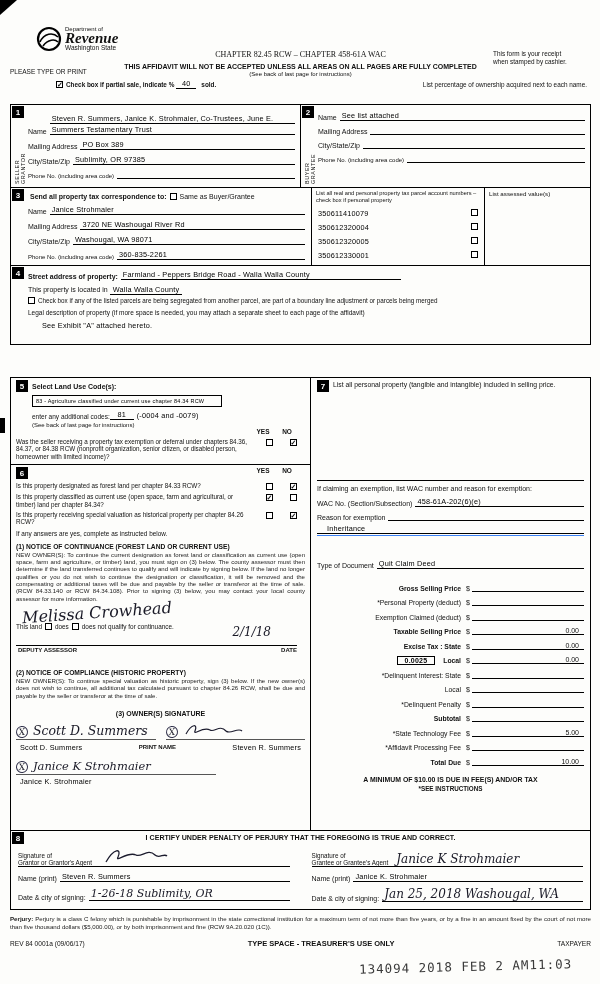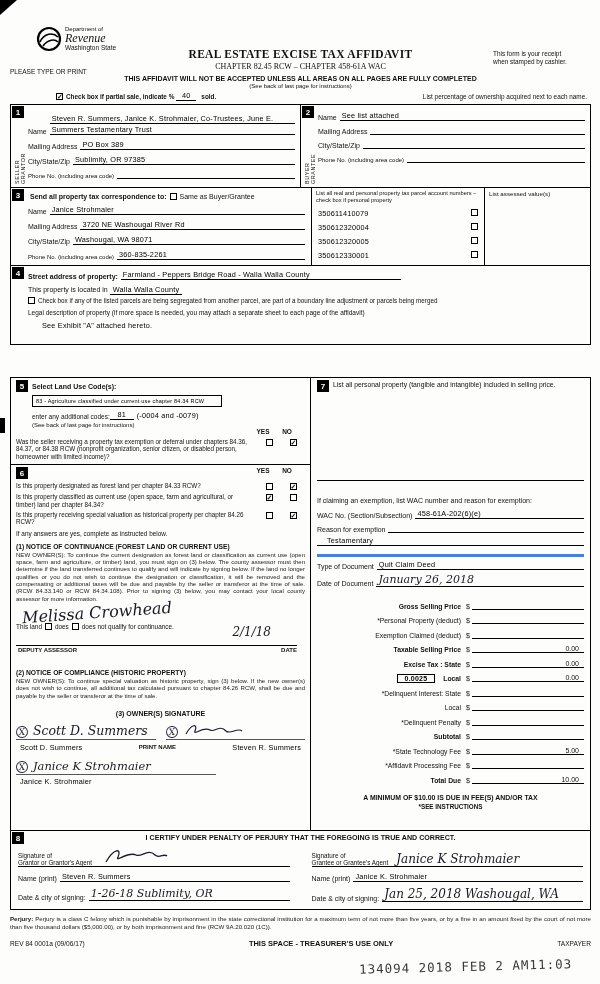--- a/index.html
+++ b/index.html
@@ -13,21 +13,21 @@
 .cb{display:inline-block;width:7px;height:7px;border:1px solid #000;line-height:6px;font-size:7px;font-weight:bold;text-align:center;vertical-align:middle;flex:none;background:#fff}
 .badge{width:12px;height:12px;background:#000;color:#fff;font-size:8px;font-weight:bold;display:flex;align-items:center;justify-content:center;flex:none}
 .fline{display:flex;align-items:flex-end;margin-top:5px}
 .flabel{white-space:nowrap;padding-right:3px}
 .fsmall{font-size:6px}
 .fvalue{flex:1;border-bottom:1px solid #000;min-height:9px;padding:0 2px}
 
 .header{position:relative;height:78px}
 .logo{position:absolute;left:26px;top:0;display:flex;gap:3px}
 .dept-small{font-size:6px}
-.dept-big{font-size:12px;font-weight:normal;font-style:italic;font-family:"Liberation Serif",serif;line-height:12px}
+.dept-big{font-size:15px;font-weight:bold;font-style:italic;font-family:"Liberation Serif",serif;line-height:12px}
 .dept-state{font-size:6.5px}
 .title-block{text-align:center;padding-top:22px}
 .title{font-family:"Liberation Serif",serif;font-weight:bold;font-size:11.5px;letter-spacing:.3px}
 .subtitle{font-size:8px;margin-top:2px;font-family:"Liberation Serif",serif}
 .receipt{position:absolute;right:0;top:24px;font-size:6.4px;width:98px;line-height:8px}
 .please{position:absolute;left:0;top:42px;font-size:6.5px}
 .warning{text-align:center;font-weight:bold;font-size:7px;margin-top:4px}
 .seeback{text-align:center;font-size:6px;margin-top:1px}
 .partial{display:flex;align-items:center;margin-top:2px;font-size:6.4px;padding-left:46px}
 .partial .lbl{font-weight:bold;margin-left:3px}
@@ -82,22 +82,22 @@
 .sigrow{display:flex;margin-top:5px;gap:10px}
 .sigcell{flex:1;display:flex;align-items:flex-end;gap:5px;border-bottom:1px solid #555;padding-bottom:1px;min-height:18px}
 .xcircle{width:12px;height:12px;border:1px solid #30304a;border-radius:50%;display:flex;align-items:center;justify-content:center;font-size:9px;flex:none;transform:rotate(-6deg)}
 .signame{font-size:12.5px;white-space:nowrap}
 .printrow{display:flex;justify-content:space-between;margin-top:3px;align-items:center;padding:0 4px}
 .pn{font-size:6px;font-weight:bold}
 
 .s7head{display:flex;gap:4px;align-items:flex-start}
 .s7label{font-size:6.8px;line-height:8px;padding-top:1px}
 .s7blank{height:88px}
-.exempt{border-top:1px solid #000;padding-top:16px}
-.docblock{border-top:3px solid #3b82f6;margin-top:8px;padding-top:0}
+.exempt{border-top:1px solid #000;padding-top:4px}
+.docblock{border-top:1px solid #3b82f6;margin-top:1px;padding-top:20px}
 .docline{display:flex;align-items:flex-end;margin-top:3px}
 .money{margin-top:8px}
 .mrow{display:flex;align-items:flex-end;height:14.5px}
 .mlabel{flex:1;text-align:right;padding-right:3px;font-size:6.8px;white-space:nowrap}
 .mdollar{width:8px;text-align:center}
 .mval{width:112px;border-bottom:1px solid #000;text-align:right;font-size:7px;padding-right:5px}
 .rate{border:1px solid #000;padding:0 7px;margin-right:8px;font-size:7px}
 .minnote{text-align:center;font-weight:bold;font-size:6.9px;margin-top:10px}
 .seeinstr{text-align:center;font-weight:bold;font-size:6.3px;margin-top:2px}
 
@@ -133,21 +133,20 @@
         <circle cx="13" cy="13" r="11" fill="none" stroke="#000" stroke-width="2.2"></circle>
         <path d="M4 16 C8 7,17 6,22 11 M7 20 C12 13,19 13,22 16" fill="none" stroke="#000" stroke-width="1.6"></path>
       </svg>
       <div>
         <div class="dept-small">Department of</div>
         <div class="dept-big">Revenue</div>
         <div class="dept-state">Washington State</div>
       </div>
     </div>
     <div class="title-block">
-      <div class="title">REAL ESTATE EXCISE TAX AFFIDAVIT</div>
       <div class="subtitle">CHAPTER 82.45 RCW – CHAPTER 458-61A WAC</div>
     </div>
     <div class="receipt">
       <div>This form is your receipt</div>
       <div>when stamped by cashier.</div>
     </div>
     <div class="please">PLEASE TYPE OR PRINT</div>
     <div class="warning">THIS AFFIDAVIT WILL NOT BE ACCEPTED UNLESS ALL AREAS ON ALL PAGES ARE FULLY COMPLETED</div>
     <div class="seeback">(See back of last page for instructions)</div>
     <div class="partial">
@@ -400,32 +399,28 @@
         <div>If claiming an exemption, list WAC number and reason for exemption:</div>
         <div class="fline">
           <span class="flabel">WAC No. (Section/Subsection)</span>
           <span class="fvalue typed">458-61A-202(6)(e)</span>
         </div>
         <div class="fline">
           <span class="flabel">Reason for exemption</span>
           <span class="fvalue"></span>
         </div>
         <div class="fline" style="margin-top:3px">
-          <span class="fvalue typed" style="padding-left:10px">Testamentary</span>
+          <span class="fvalue typed" style="padding-left:10px">Inheritance</span>
         </div>
       </div>
 
       <div class="docblock">
         <div class="docline">
           <span class="flabel">Type of Document</span>
           <span class="fvalue typed">Quit Claim Deed</span>
-        </div>
-        <div class="docline">
-          <span class="flabel">Date of Document</span>
-          <span class="fvalue hw hwmid">January 26, 2018</span>
         </div>
       </div>
 
       <div class="money">
         <div class="mrow">
           <span class="mlabel bold">Gross Selling Price</span>
           <span class="mdollar">$</span>
           <span class="mval"></span>
         </div>
         <div class="mrow">
@@ -539,17 +534,17 @@
       </div>
     </div>
   </div>
 
   <div class="perjury">
     <span class="bold">Perjury:</span>
     <span>Perjury is a class C felony which is punishable by imprisonment in the state correctional institution for a maximum term of not more than five years, or by a fine in an amount fixed by the court of not more than five thousand dollars ($5,000.00), or by both imprisonment and fine (RCW 9A.20.020 (1C)).</span>
   </div>
   <div class="footrow">
     <span>REV 84 0001a (09/06/17)</span>
-    <span class="treas">THIS SPACE - TREASURER'S USE ONLY</span>
+    <span class="treas">TYPE SPACE - TREASURER'S USE ONLY</span>
     <span>TAXPAYER</span>
   </div>
   <div class="stamp">134094 2018 FEB 2 AM11:03</div>
 </div>
 
 </body></html>

